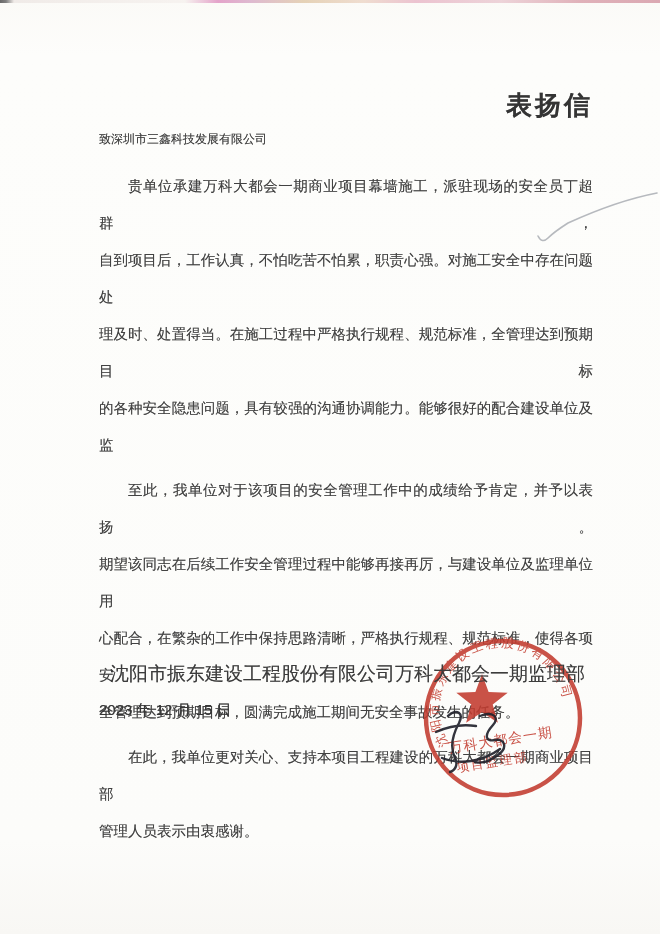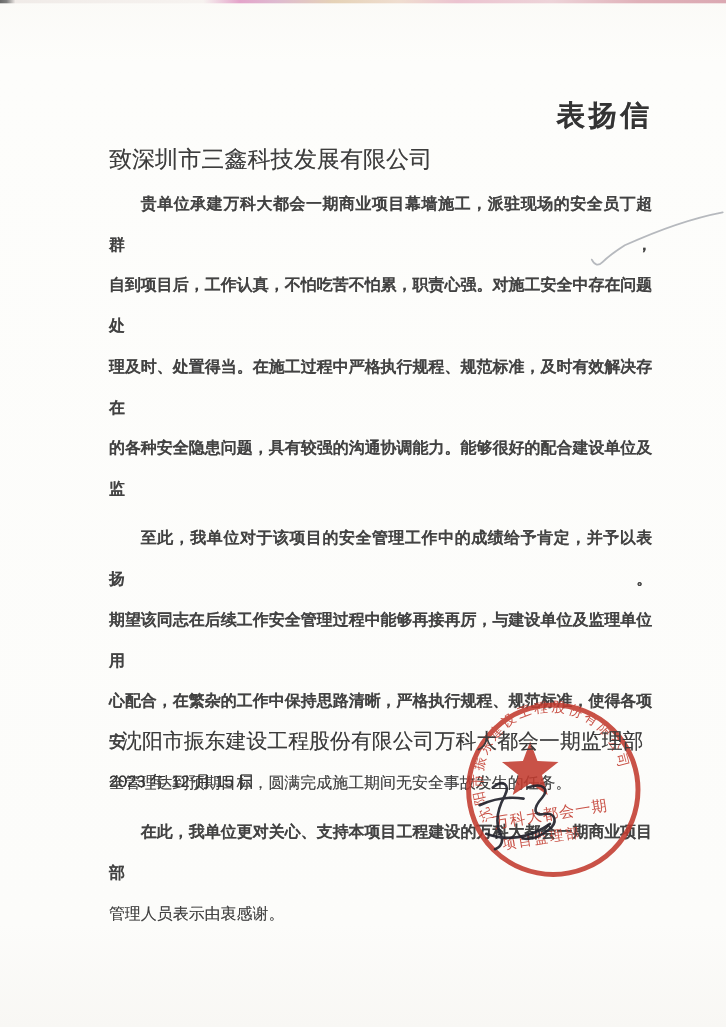--- a/index.html
+++ b/index.html
@@ -20,33 +20,32 @@
       rgba(219,191,152,.8) 46%,rgba(231,201,181,.7) 55%,
       #e9b9c9 63%,rgba(229,189,199,.75) 76%,#dba4ae 88%,#d59aa6 100%);
   }
   .title{
     top:88px;left:99px;width:494px;position:absolute;
     font-size:26px;font-weight:bold;letter-spacing:3px;color:#343434;
     text-align:right;text-shadow:0 0 .5px rgba(50,50,50,.55);font-family:Liberation Mono, monospace;
   }
   .addressee{
     position:absolute;top:131px;left:99px;width:494px;
-    font-size:21px;color:#3d3d3d;text-shadow:0 0 .4px rgba(60,60,60,.5);
+    font-size:12px;color:#3d3d3d;text-shadow:0 0 .4px rgba(60,60,60,.5);
   }
   .body-text{position:absolute;top:168px;left:99px;width:494px;}
   .para{margin:0 0 8px 0;}
   .line{
     font-size:14.5px;line-height:37px;color:#424242;white-space:nowrap;
     text-shadow:0 0 .4px rgba(60,60,60,.5);
   }
   .line.fill{
     white-space:normal;
     text-align:justify;text-align-last:justify;
     text-justify:inter-character;
-    font-weight:bold;
   }
   .line.indent{text-indent:2em;}
   .company-line{
     position:absolute;top:661px;left:99px;width:486px;
     font-size:19px;color:#3c3c3c;text-align:right;z-index:2;
     text-shadow:0 0 .4px rgba(60,60,60,.5);
   }
   .date-line{
     position:absolute;top:701px;left:99px;width:486px;
     font-size:15px;color:#363636;z-index:3;
@@ -64,21 +63,21 @@
   <div class="scan-line"></div>
 
   <div class="title">表扬信</div>
 
   <div class="addressee">致深圳市三鑫科技发展有限公司</div>
 
   <div class="body-text">
     <div class="para">
       <div class="line fill indent">贵单位承建万科大都会一期商业项目幕墙施工，派驻现场的安全员丁超群，</div>
       <div class="line fill">自到项目后，工作认真，不怕吃苦不怕累，职责心强。对施工安全中存在问题处</div>
-      <div class="line fill">理及时、处置得当。在施工过程中严格执行规程、规范标准，及时有效解决存在</div>
+      <div class="line fill">理及时、处置得当。在施工过程中严格执行规程、规范标准，全管理达到预期目标</div>
       <div class="line fill">的各种安全隐患问题，具有较强的沟通协调能力。能够很好的配合建设单位及监</div>
     </div>
     <div class="para">
       <div class="line fill indent">至此，我单位对于该项目的安全管理工作中的成绩给予肯定，并予以表扬。</div>
       <div class="line fill">期望该同志在后续工作安全管理过程中能够再接再厉，与建设单位及监理单位用</div>
       <div class="line fill">心配合，在繁杂的工作中保持思路清晰，严格执行规程、规范标准，使得各项安</div>
       <div class="line">全管理达到预期目标，圆满完成施工期间无安全事故发生的任务。</div>
     </div>
     <div class="para">
       <div class="line fill indent">在此，我单位更对关心、支持本项目工程建设的万科大都会一期商业项目部</div>

